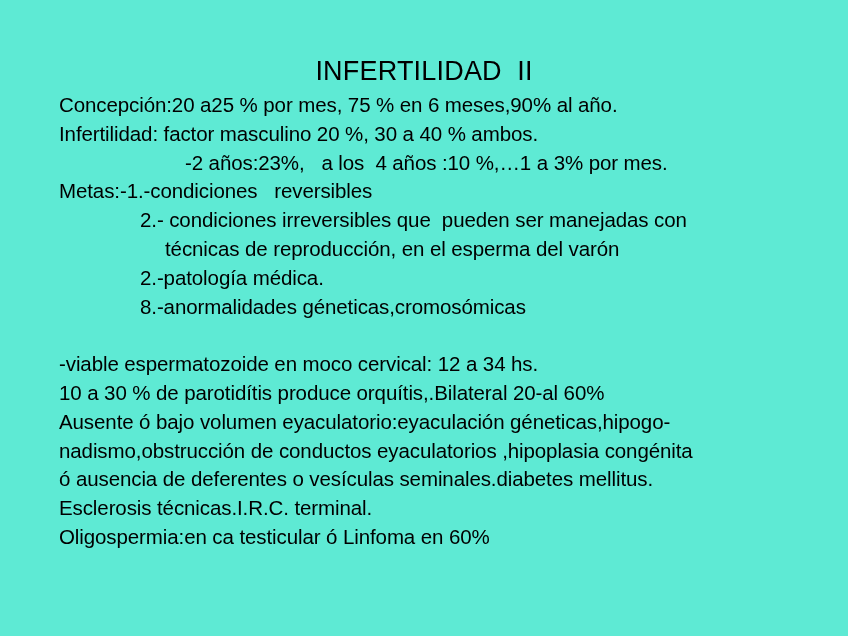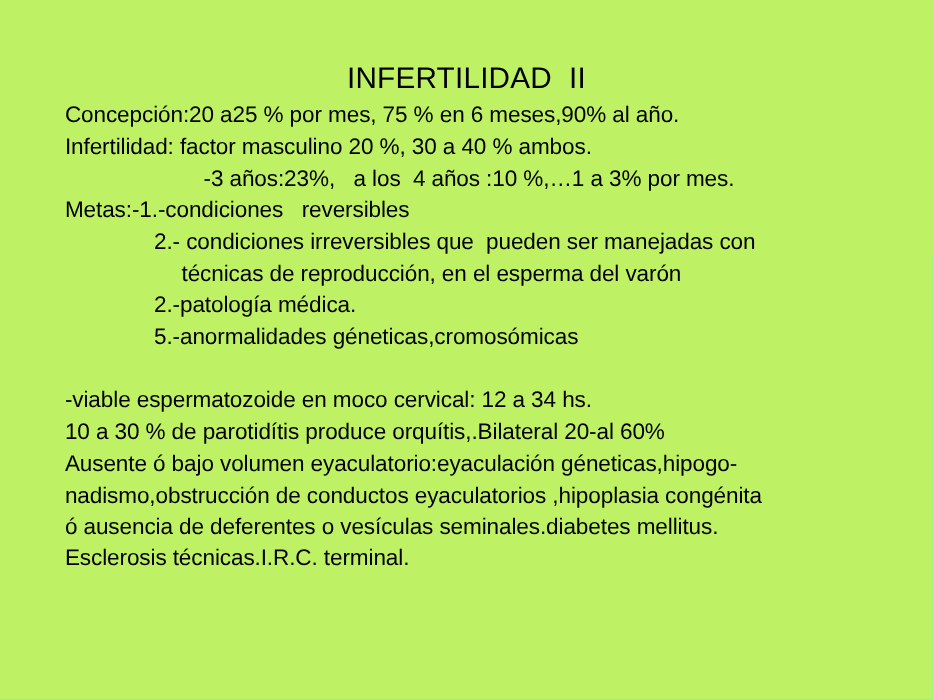--- a/index.html
+++ b/index.html
@@ -10,21 +10,21 @@
     width: 848px;
     height: 636px;
     background: #00FFFF;
     font-family: "Liberation Sans", sans-serif;
     overflow: hidden;
   }
   .slide {
     position: relative;
     width: 848px;
     height: 636px;
-    background: #bef264;
+    background: #5eead4;
     box-sizing: border-box;
   }
   .slide-title {
     position: absolute;
     top: 55px;
     left: 0;
     width: 848px;
     text-align: center;
     font-size: 27px;
     line-height: 32px;
@@ -56,28 +56,29 @@
 </head>
 <body>
 
 <div class="slide">
 
   <div class="slide-title">INFERTILIDAD  II</div>
 
   <div class="body-block">
       <div class="line indent-1">Concepción:20 a25 % por mes, 75 % en 6 meses,90% al año.</div>
       <div class="line indent-1">Infertilidad: factor masculino 20 %, 30 a 40 % ambos.</div>
-      <div class="line indent-2">-3 años:23%,   a los  4 años :10 %,…1 a 3% por mes.</div>
+      <div class="line indent-2">-2 años:23%,   a los  4 años :10 %,…1 a 3% por mes.</div>
       <div class="line indent-1">Metas:-1.-condiciones   reversibles</div>
       <div class="line indent-3">2.- condiciones irreversibles que  pueden ser manejadas con</div>
       <div class="line indent-4">técnicas de reproducción, en el esperma del varón</div>
       <div class="line indent-3">2.-patología médica.</div>
-      <div class="line indent-3">5.-anormalidades géneticas,cromosómicas</div>
+      <div class="line indent-3">8.-anormalidades géneticas,cromosómicas</div>
       <div class="line indent-1 blank"></div>
       <div class="line indent-1">-viable espermatozoide en moco cervical: 12 a 34 hs.</div>
       <div class="line indent-1">10 a 30 % de parotidítis produce orquítis,.Bilateral 20-al 60%</div>
       <div class="line indent-1">Ausente ó bajo volumen eyaculatorio:eyaculación géneticas,hipogo-</div>
       <div class="line indent-1">nadismo,obstrucción de conductos eyaculatorios ,hipoplasia congénita</div>
       <div class="line indent-1">ó ausencia de deferentes o vesículas seminales.diabetes mellitus.</div>
       <div class="line indent-1">Esclerosis técnicas.I.R.C. terminal.</div>
+      <div class="line indent-1">Oligospermia:en ca testicular ó Linfoma en 60%</div>
     </div>
 
 </div>
 
 </body></html>

